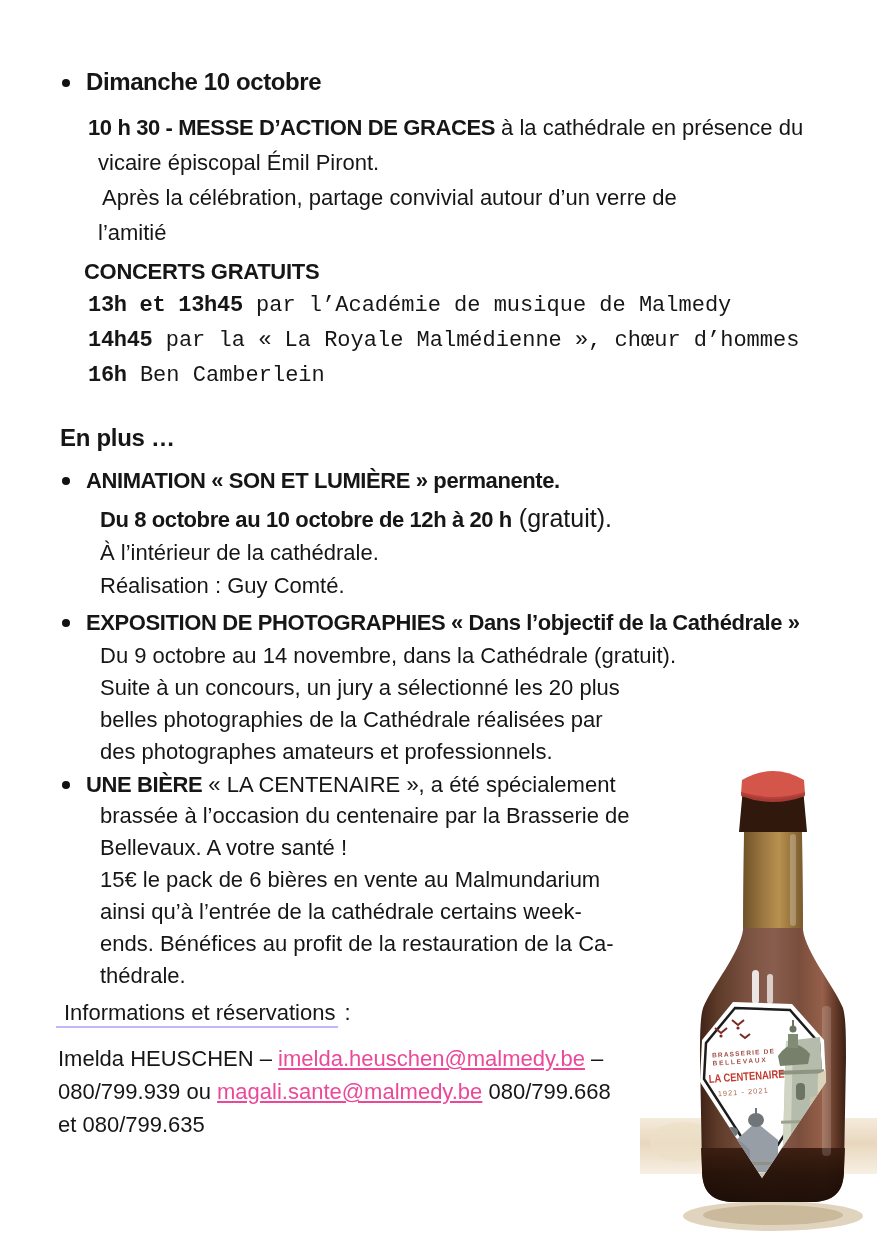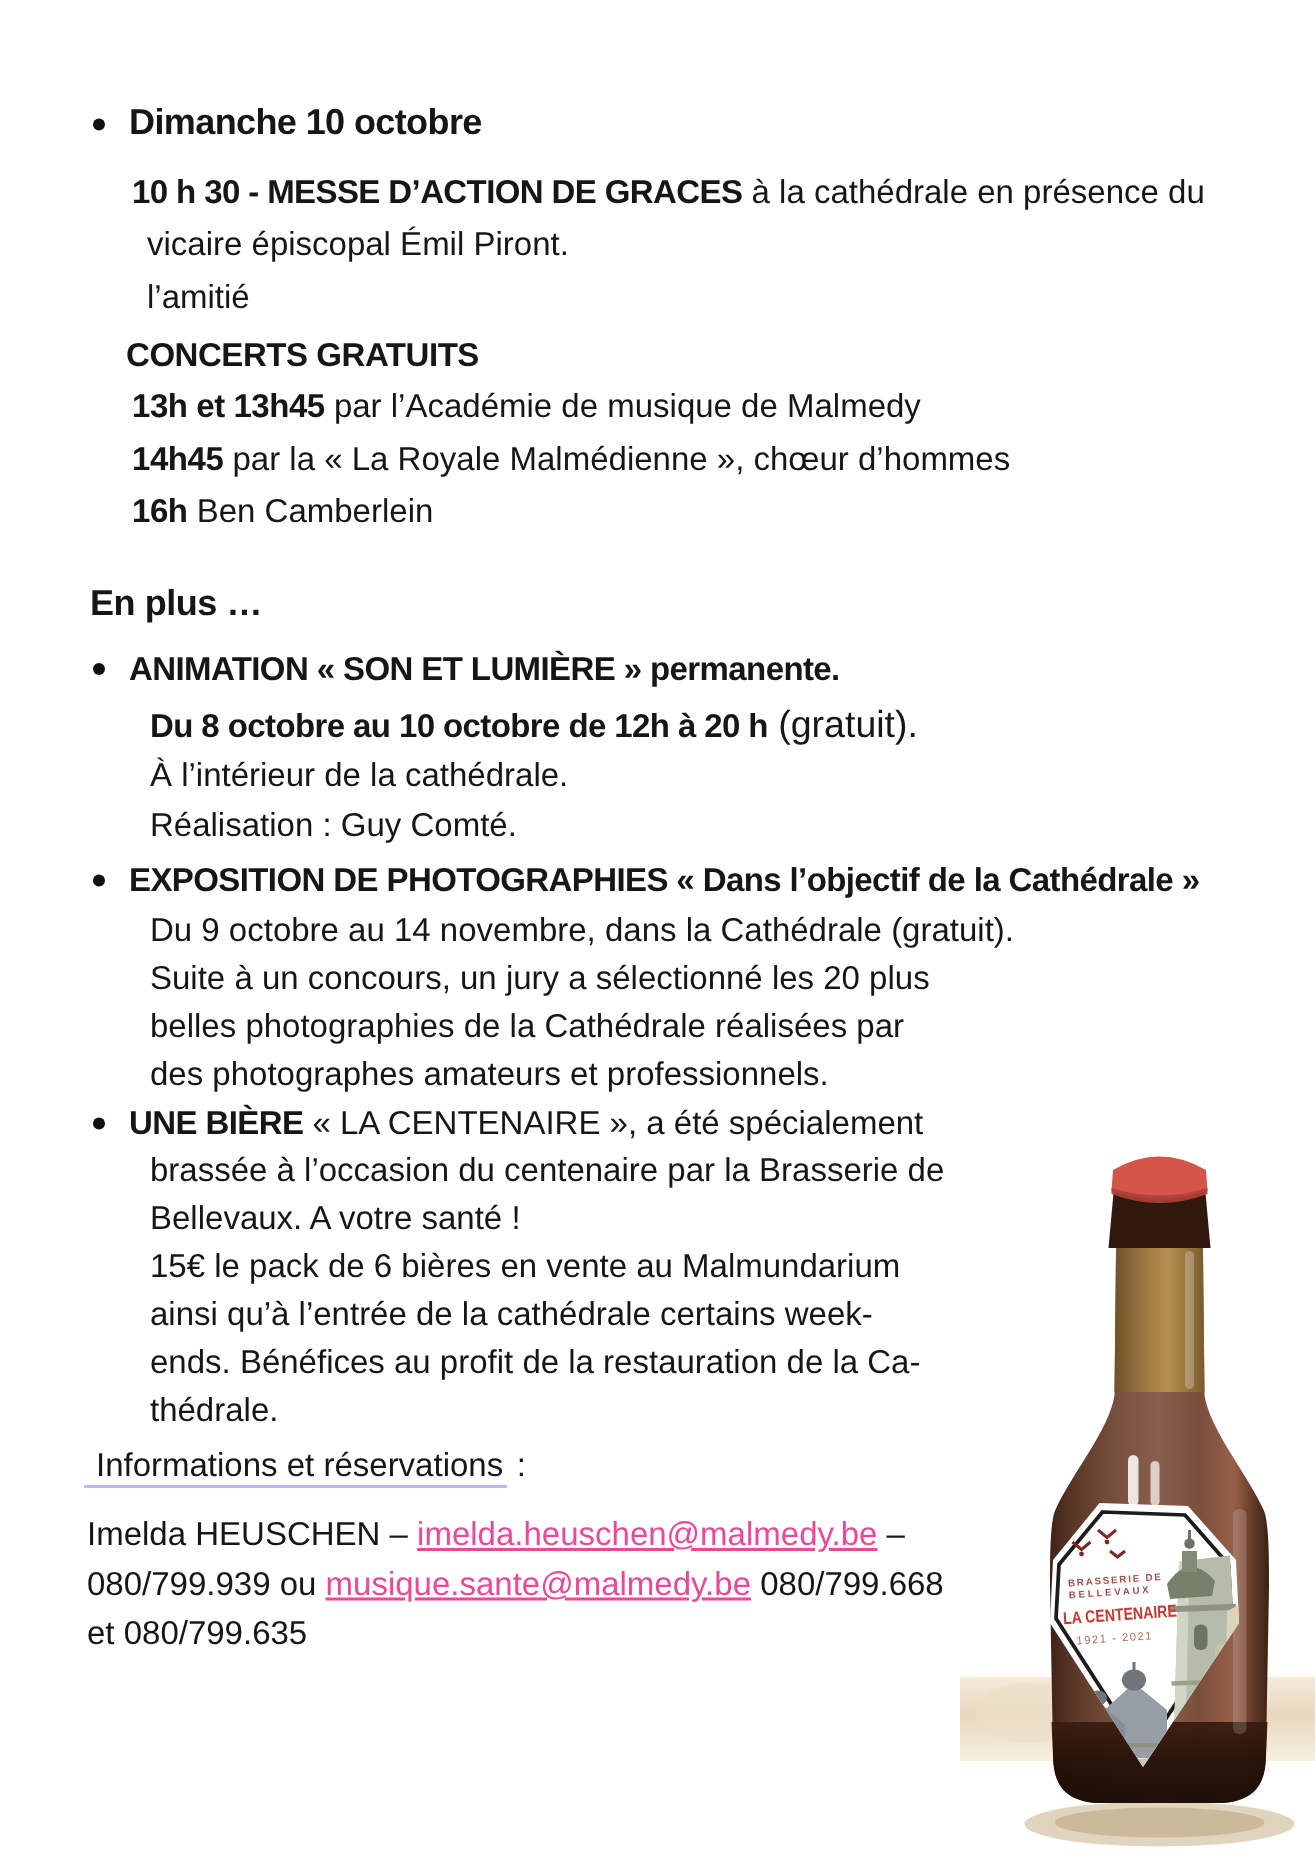--- a/index.html
+++ b/index.html
@@ -13,21 +13,21 @@
   
   .brow{display:flex;align-items:flex-start;white-space:nowrap;}
   .bullet{flex:0 0 auto;width:8px;height:8px;border-radius:50%;background:#111;margin-top:11px;margin-right:16px;}
   .btxt{font-weight:bold;letter-spacing:-0.4px;}
   
   .li-dimanche{margin:68px 0 0 62px;line-height:28px;font-size:24px;}
   .messe{margin:14px 0 0 88px;line-height:35px;}
   .messe .ind1{margin-left:10px;}
   .messe .ind2{margin-left:14px;}
   .concerts-title{margin:5px 0 0 84px;line-height:33px;font-weight:bold;letter-spacing:-0.3px;}
-  .concert-lines{margin:0 0 0 88px;line-height:35px;}
+  .concert-lines{margin:0 0 0 88px;line-height:35px;font-family:Liberation Mono, monospace;}
   .time{font-weight:bold;letter-spacing:-0.3px;}
   .enplus{margin:30px 0 0 60px;line-height:30px;font-size:24px;font-weight:bold;letter-spacing:-0.3px;}
   .li-animation{margin:13px 0 0 62px;line-height:30px;}
   .animation-sub{margin:6px 0 0 100px;line-height:33px;}
   .date-bold{font-weight:bold;letter-spacing:-0.4px;}
   .gratuit{font-size:25px;}
   .li-expo{margin:6px 0 0 62px;line-height:30px;}
   .expo-sub{margin:2px 0 0 100px;line-height:32px;}
   .li-biere{margin:2px 0 0 62px;line-height:30px;}
   .li-biere .reg{font-weight:normal;letter-spacing:0;}
@@ -45,20 +45,21 @@
 <div class="page">
 
   <div class="brow li-dimanche">
     <span class="bullet"></span>
     <span class="btxt">Dimanche 10 octobre</span>
   </div>
 
   <div class="messe">
     <div class="nowrap"><span class="btxt">10 h 30 - MESSE D’ACTION DE GRACES</span><span> à la cathédrale en présence du</span></div>
     <div class="nowrap ind1">vicaire épiscopal Émil Piront.</div>
+    <div class="nowrap ind2">Après la célébration, partage convivial autour d’un verre de</div>
     <div class="nowrap ind1">l’amitié</div>
   </div>
 
   <div class="concerts-title nowrap">CONCERTS GRATUITS</div>
   <div class="concert-lines">
     <div class="nowrap"><span class="time">13h et 13h45</span><span> par l’Académie de musique de Malmedy</span></div>
     <div class="nowrap"><span class="time">14h45</span><span> par la « La Royale Malmédienne », chœur d’hommes</span></div>
     <div class="nowrap"><span class="time">16h</span><span> Ben Camberlein</span></div>
   </div>
 
@@ -95,21 +96,21 @@
     <div class="nowrap">15€ le pack de 6 bières en vente au Malmundarium</div>
     <div class="nowrap">ainsi qu’à l’entrée de la cathédrale certains week-</div>
     <div class="nowrap">ends. Bénéfices au profit de la restauration de la Ca-</div>
     <div class="nowrap">thédrale.</div>
   </div>
 
   <div class="info-heading"><span class="u">Informations et réservations</span><span> :</span></div>
 
   <div class="contact">
     <div class="nowrap"><span>Imelda HEUSCHEN – </span><a class="mail">imelda.heuschen@malmedy.be</a><span> –</span></div>
-    <div class="nowrap"><span>080/799.939 ou </span><a class="mail">musique.sante@malmedy.be</a><span> 080/799.668</span></div>
+    <div class="nowrap"><span>080/799.939 ou </span><a class="mail">magali.sante@malmedy.be</a><span> 080/799.668</span></div>
     <div class="nowrap">et 080/799.635</div>
   </div>
 
   <div class="bottle-wrap">
     <svg width="237" height="500" viewBox="0 0 237 500" xmlns="http://www.w3.org/2000/svg">
       <defs>
         <linearGradient id="bodyGrad" x1="0" y1="0" x2="1" y2="0">
           <stop offset="0" stop-color="#402317"></stop>
           <stop offset="0.12" stop-color="#5d3a28"></stop>
           <stop offset="0.32" stop-color="#7a5140"></stop>

